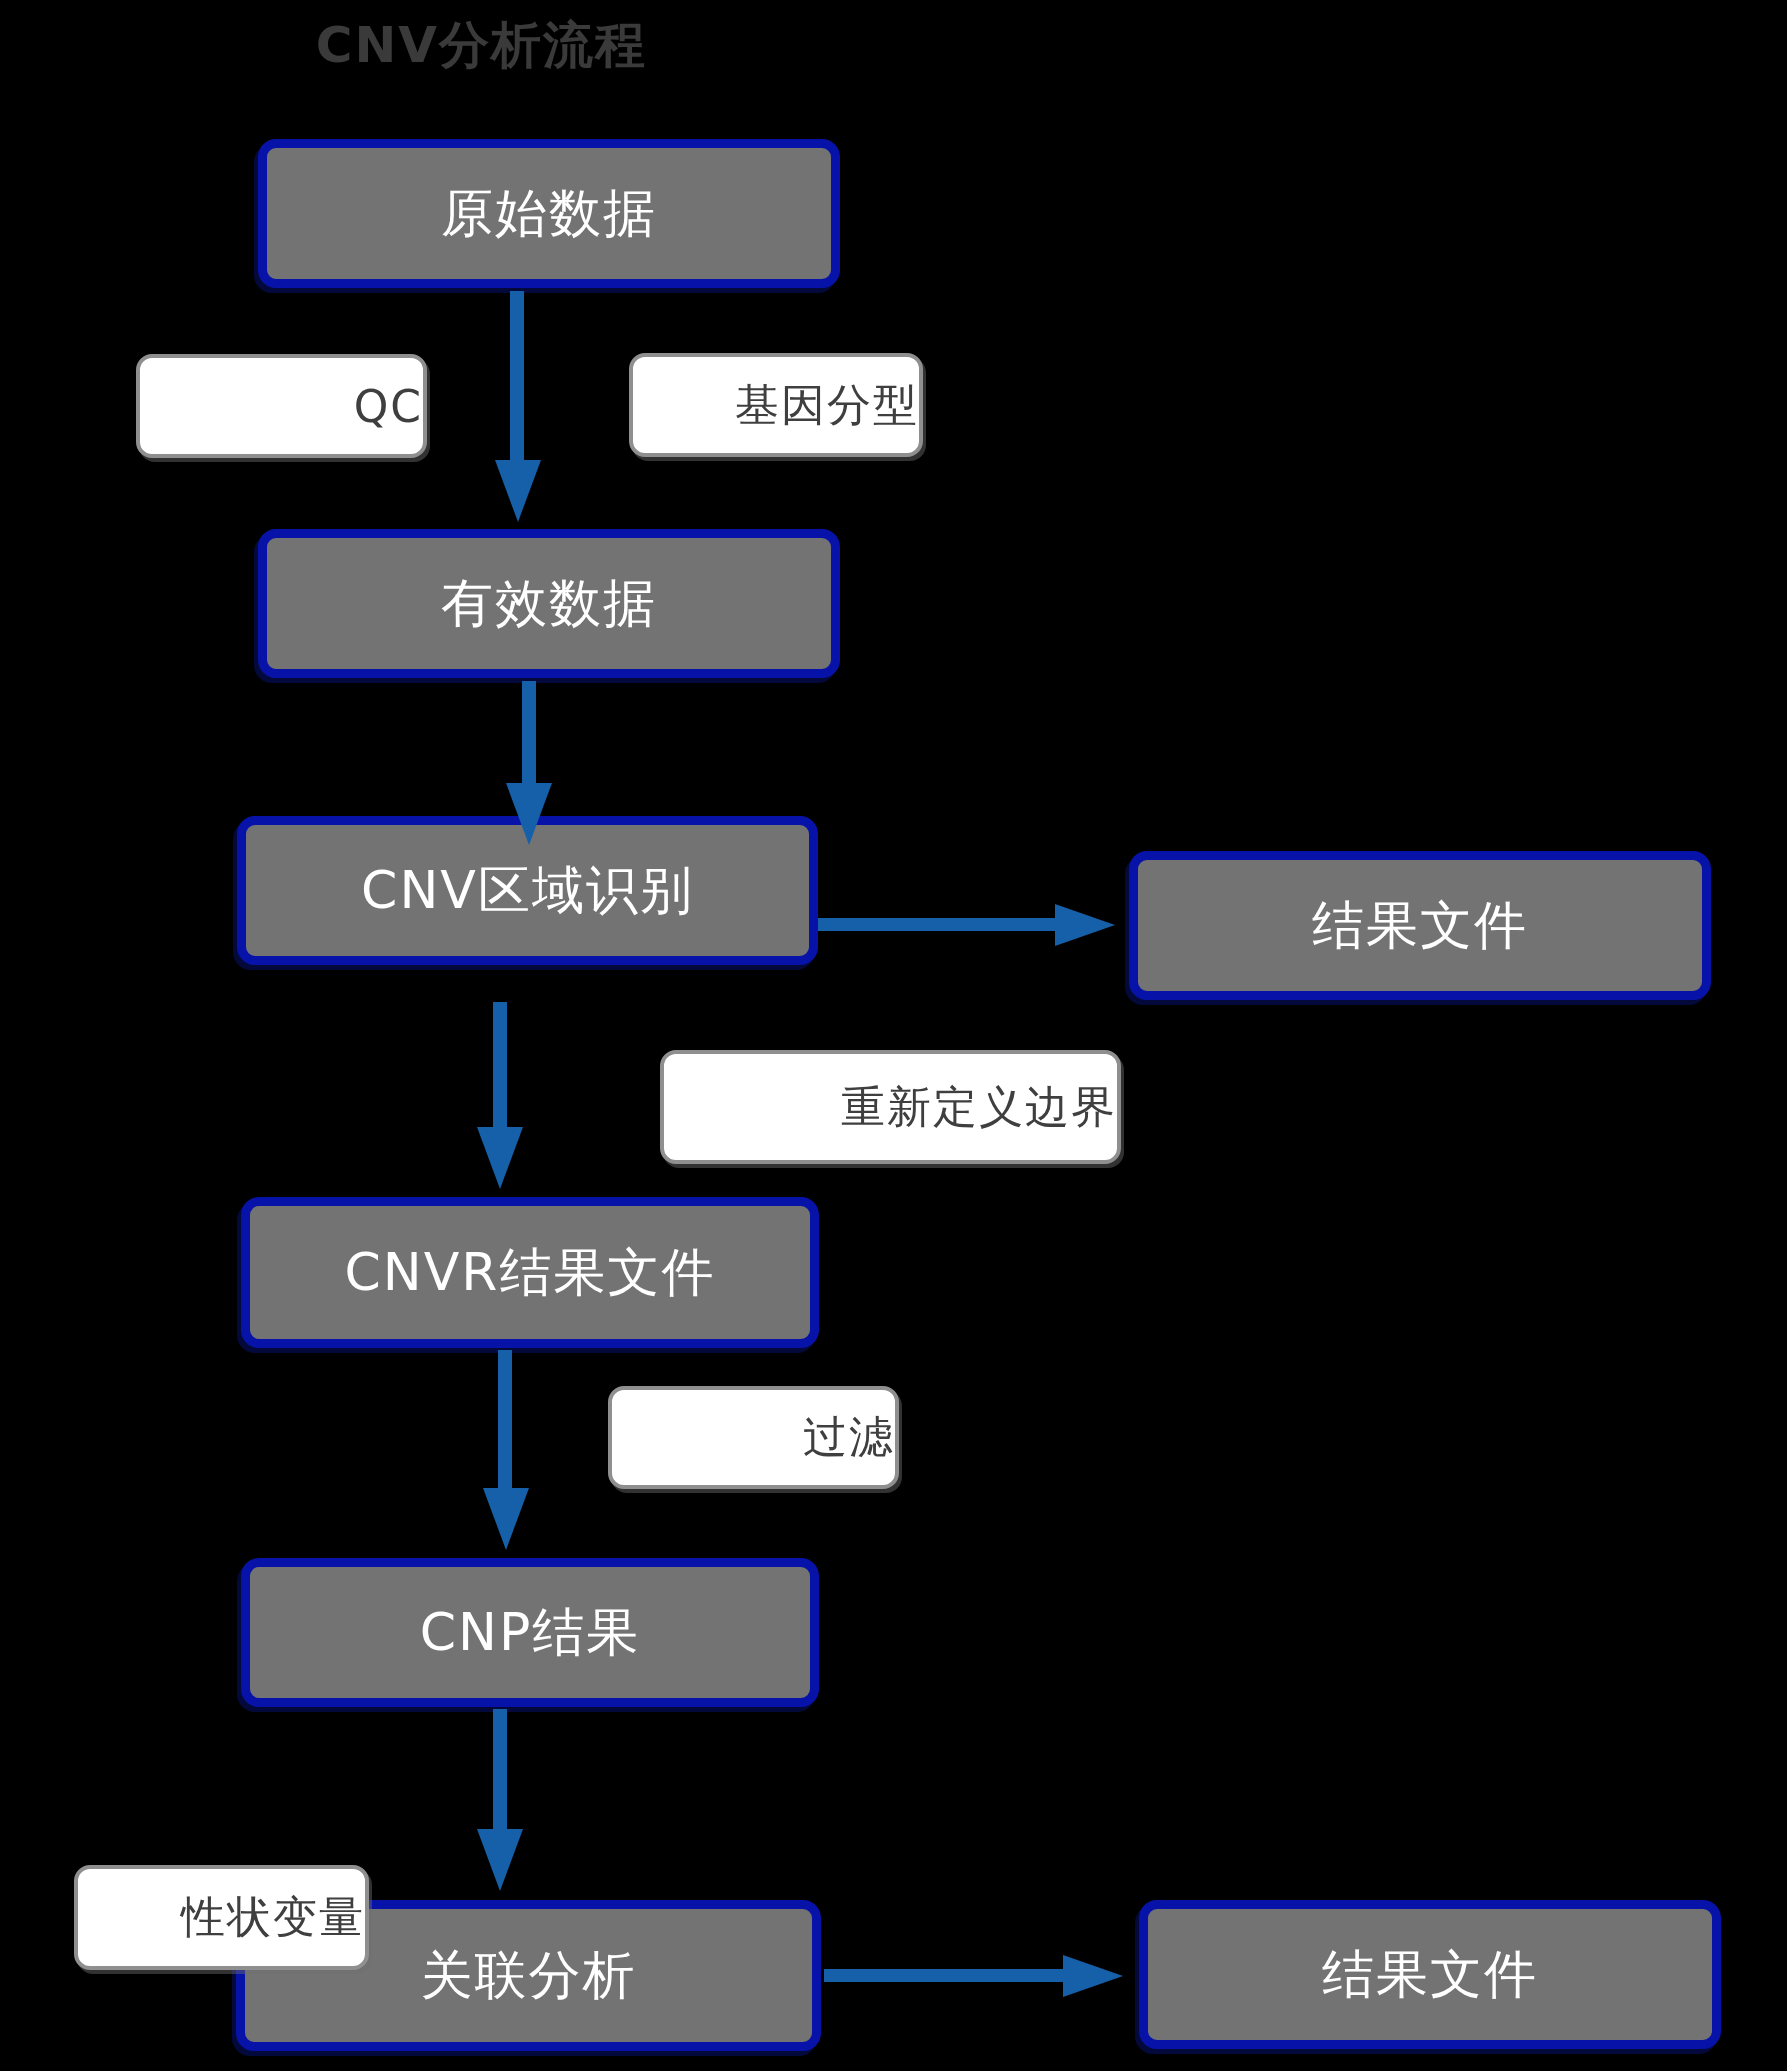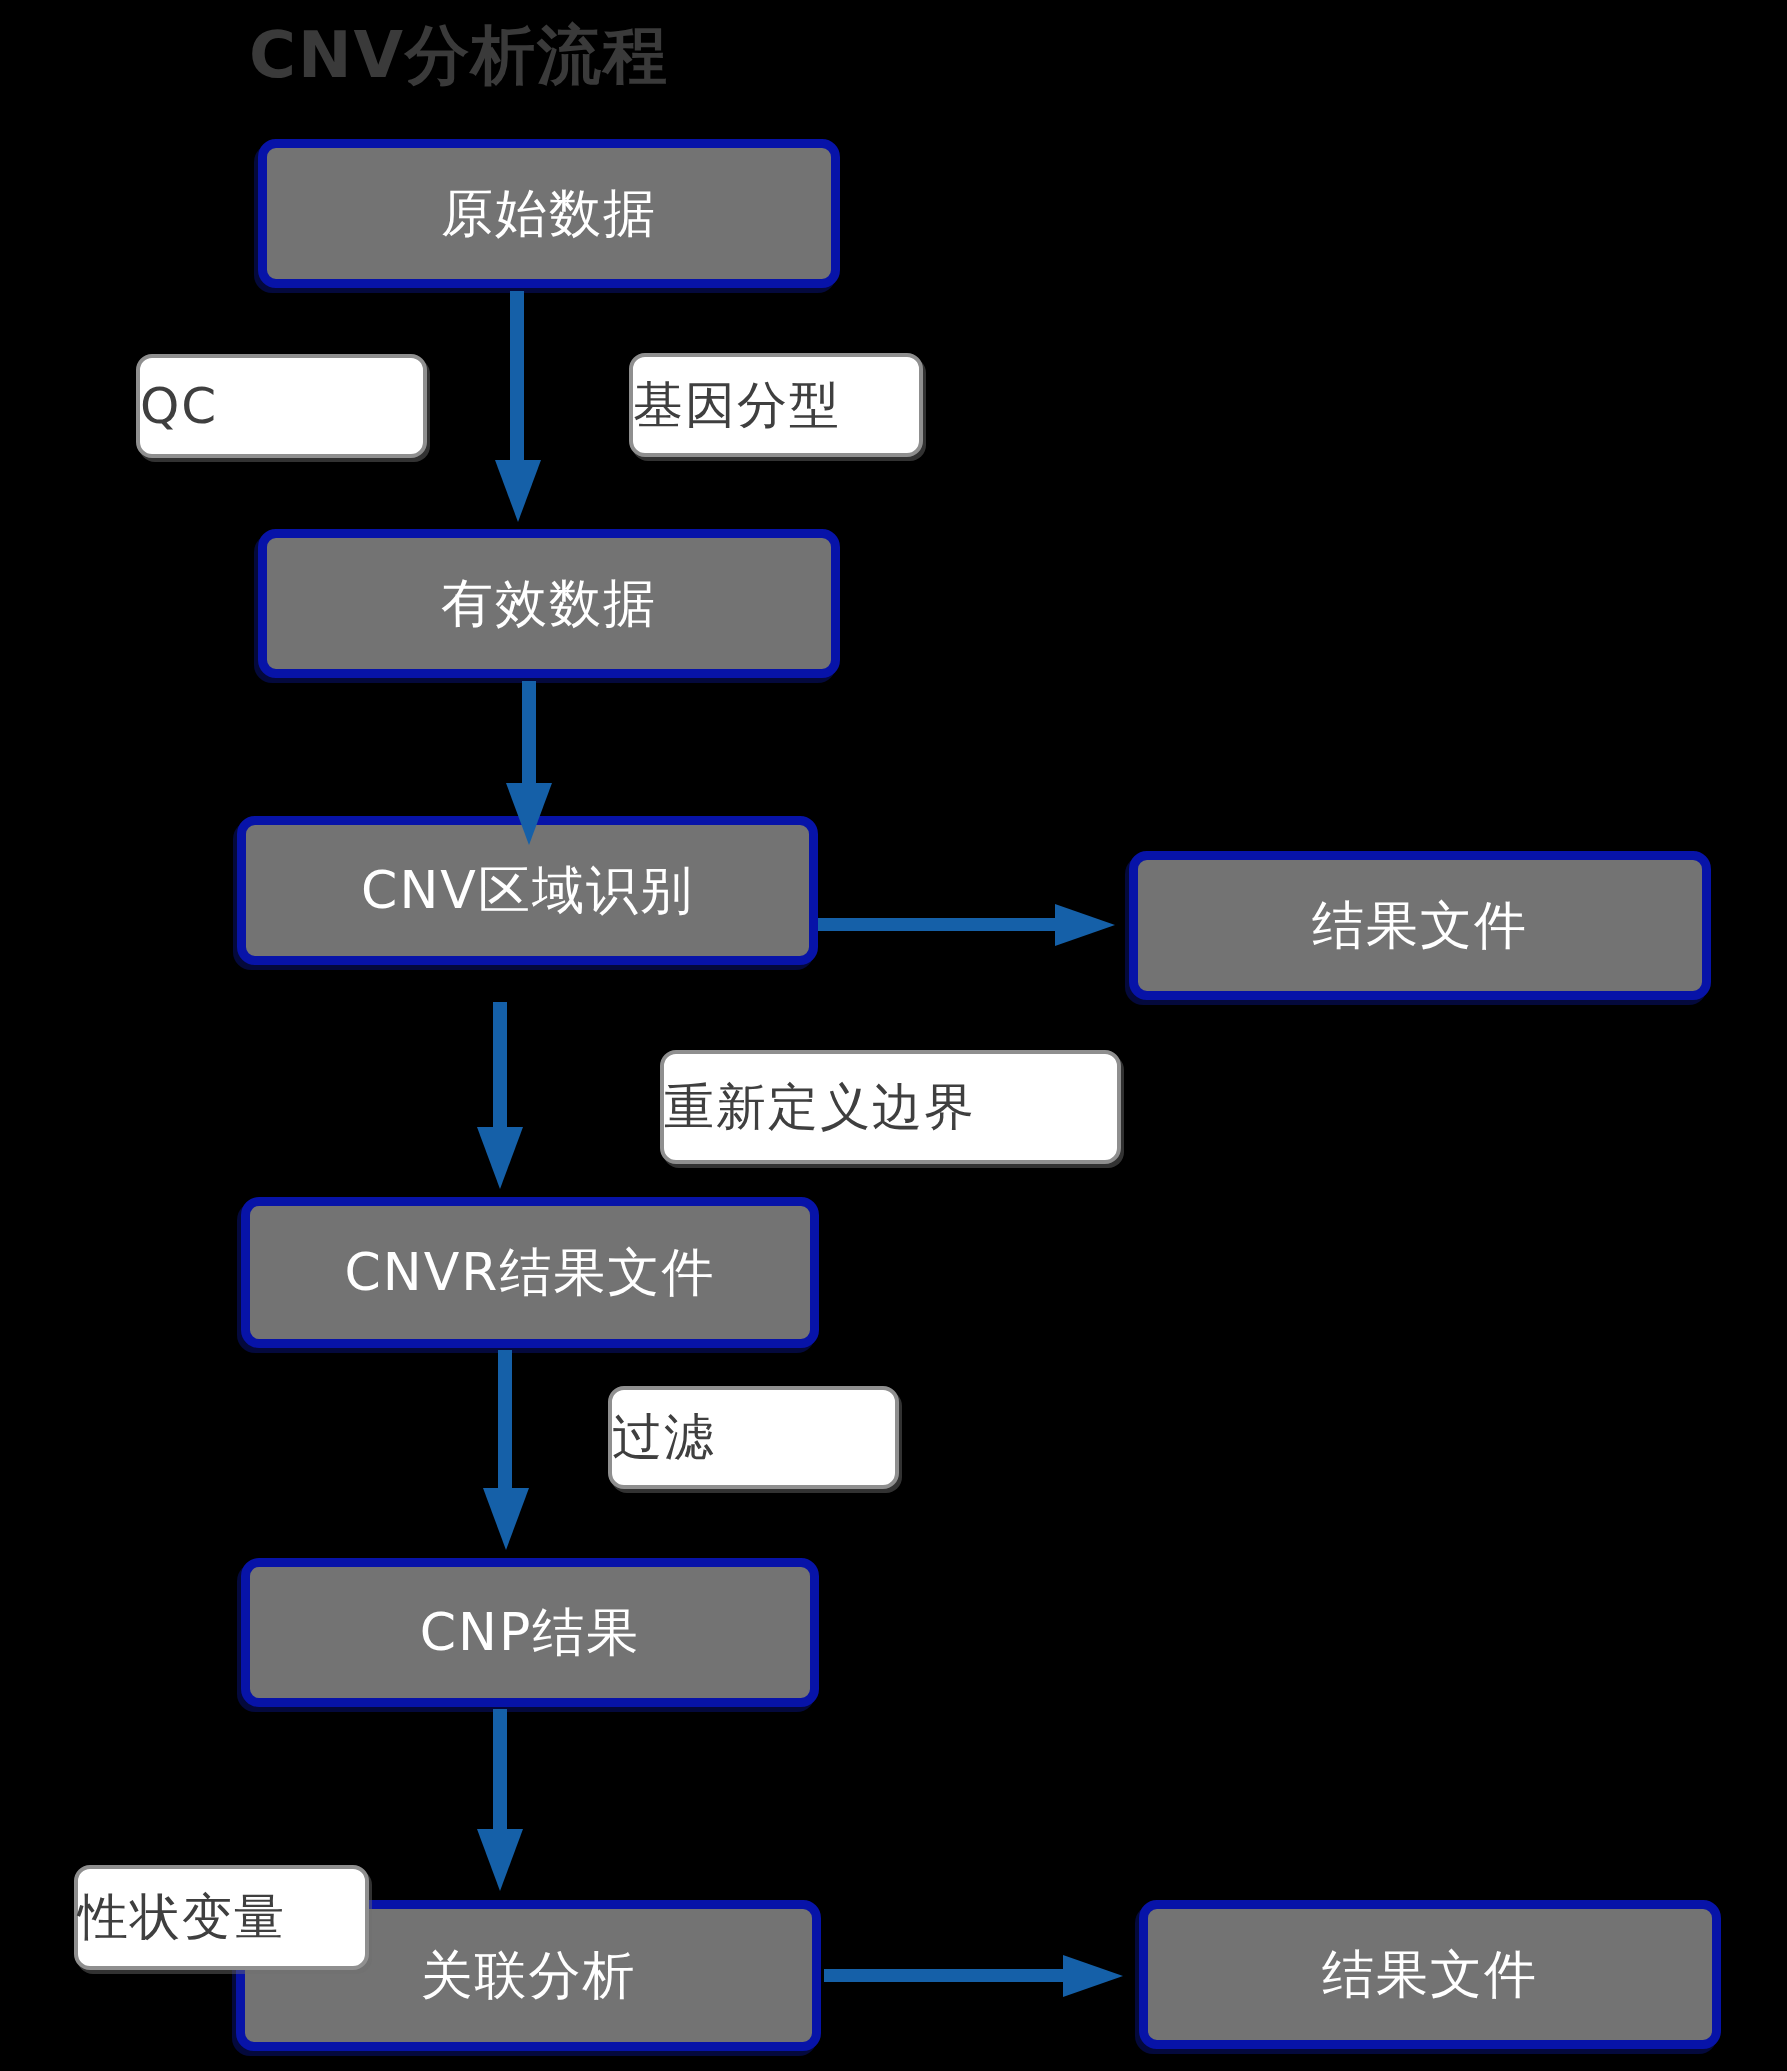--- a/index.html
+++ b/index.html
@@ -3,36 +3,36 @@
 <meta charset="utf-8">
 <style>
   html,body{margin:0;padding:0;}
   body{
     width:1787px;height:2072px;position:relative;overflow:hidden;
     background:#000000;
     font-family:"DejaVu Sans","Liberation Sans",sans-serif;
   }
   .title{
     position:absolute;left:249px;top:12px;width:398px;
-    font-size:64px;font-weight:bold;color:#3a3a3a;text-align:right;
+    font-size:50px;font-weight:bold;color:#3a3a3a;text-align:right;
     letter-spacing:2px;white-space:nowrap;
   }
   .node{
     position:absolute;box-sizing:border-box;
     background:#737373;border:9px solid #0713a8;border-radius:18px;
     box-shadow:-4px 5px 0 rgba(8,16,110,0.55);
     display:flex;align-items:center;justify-content:center;
     color:#ffffff;font-size:52px;letter-spacing:2px;white-space:nowrap;
   }
   .note{
     position:absolute;box-sizing:border-box;
     background:#ffffff;border:4px solid #8f8f8f;border-radius:16px;
     box-shadow:3px 4px 0 rgba(110,110,110,0.45);
-    display:flex;align-items:center;justify-content:flex-start;
-    color:#3f3f3f;font-size:50px;letter-spacing:2px;white-space:nowrap;
+    display:flex;align-items:center;justify-content:flex-end;
+    color:#3f3f3f;font-size:44px;letter-spacing:2px;white-space:nowrap;
   }
   .shaft-v{position:absolute;width:14px;background:#1560a8;}
   .shaft-h{position:absolute;height:13px;background:#1560a8;}
   .head-down{
     position:absolute;width:0;height:0;
     border-left:23px solid transparent;border-right:23px solid transparent;
     border-top:62px solid #1560a8;
   }
   .head-right{
     position:absolute;width:0;height:0;

